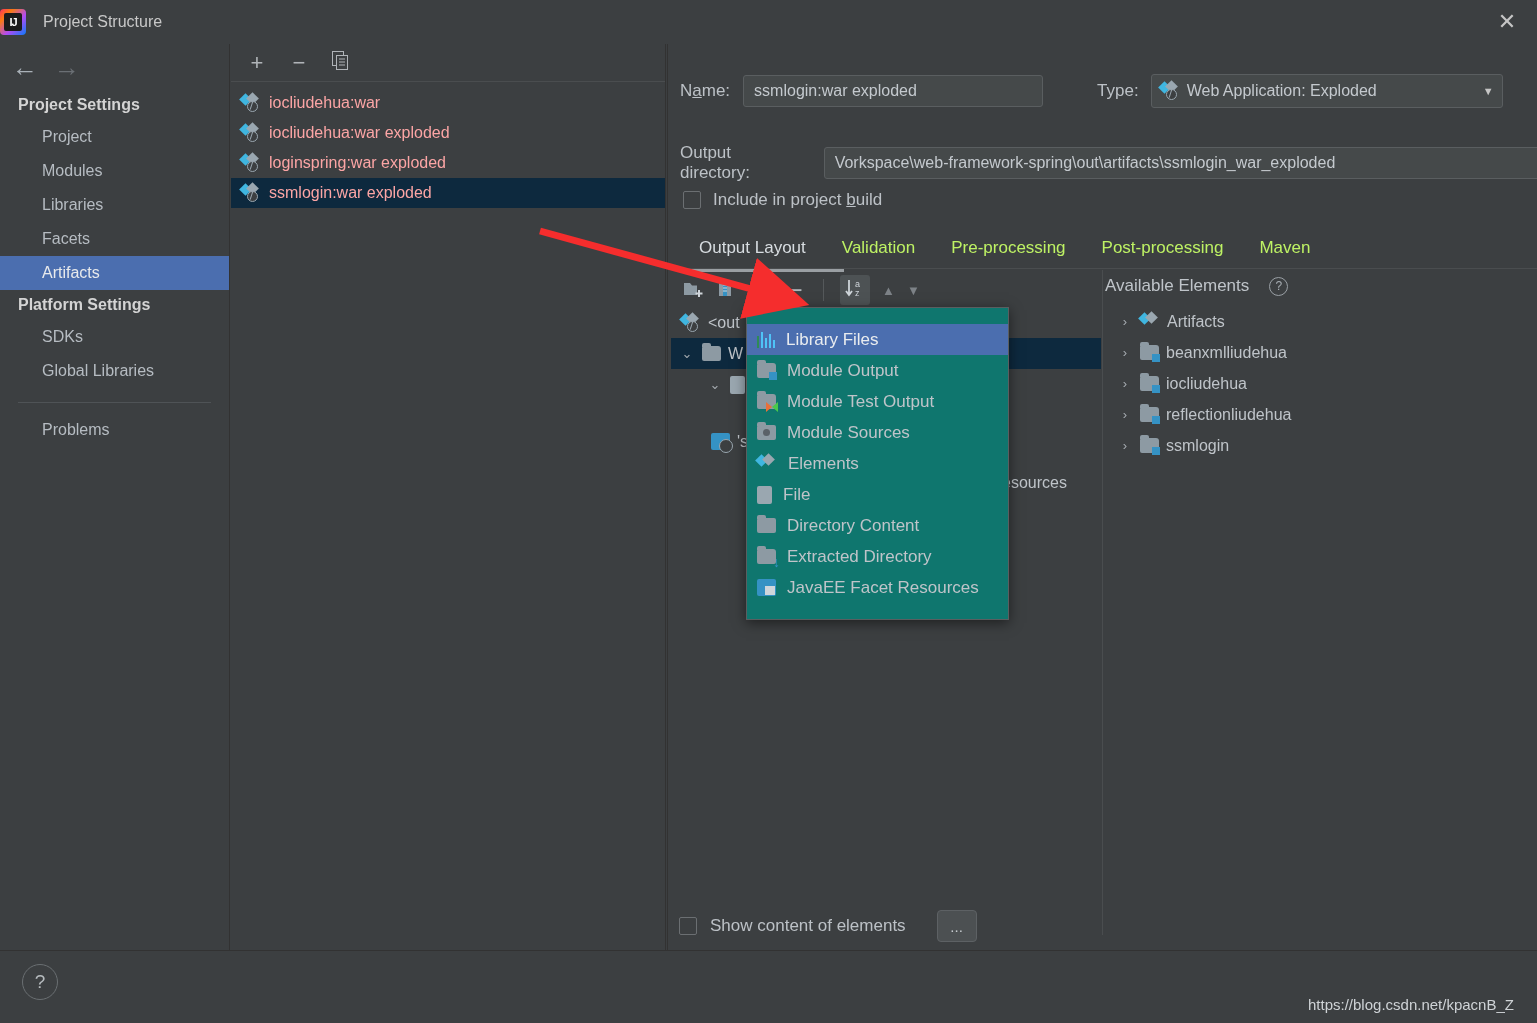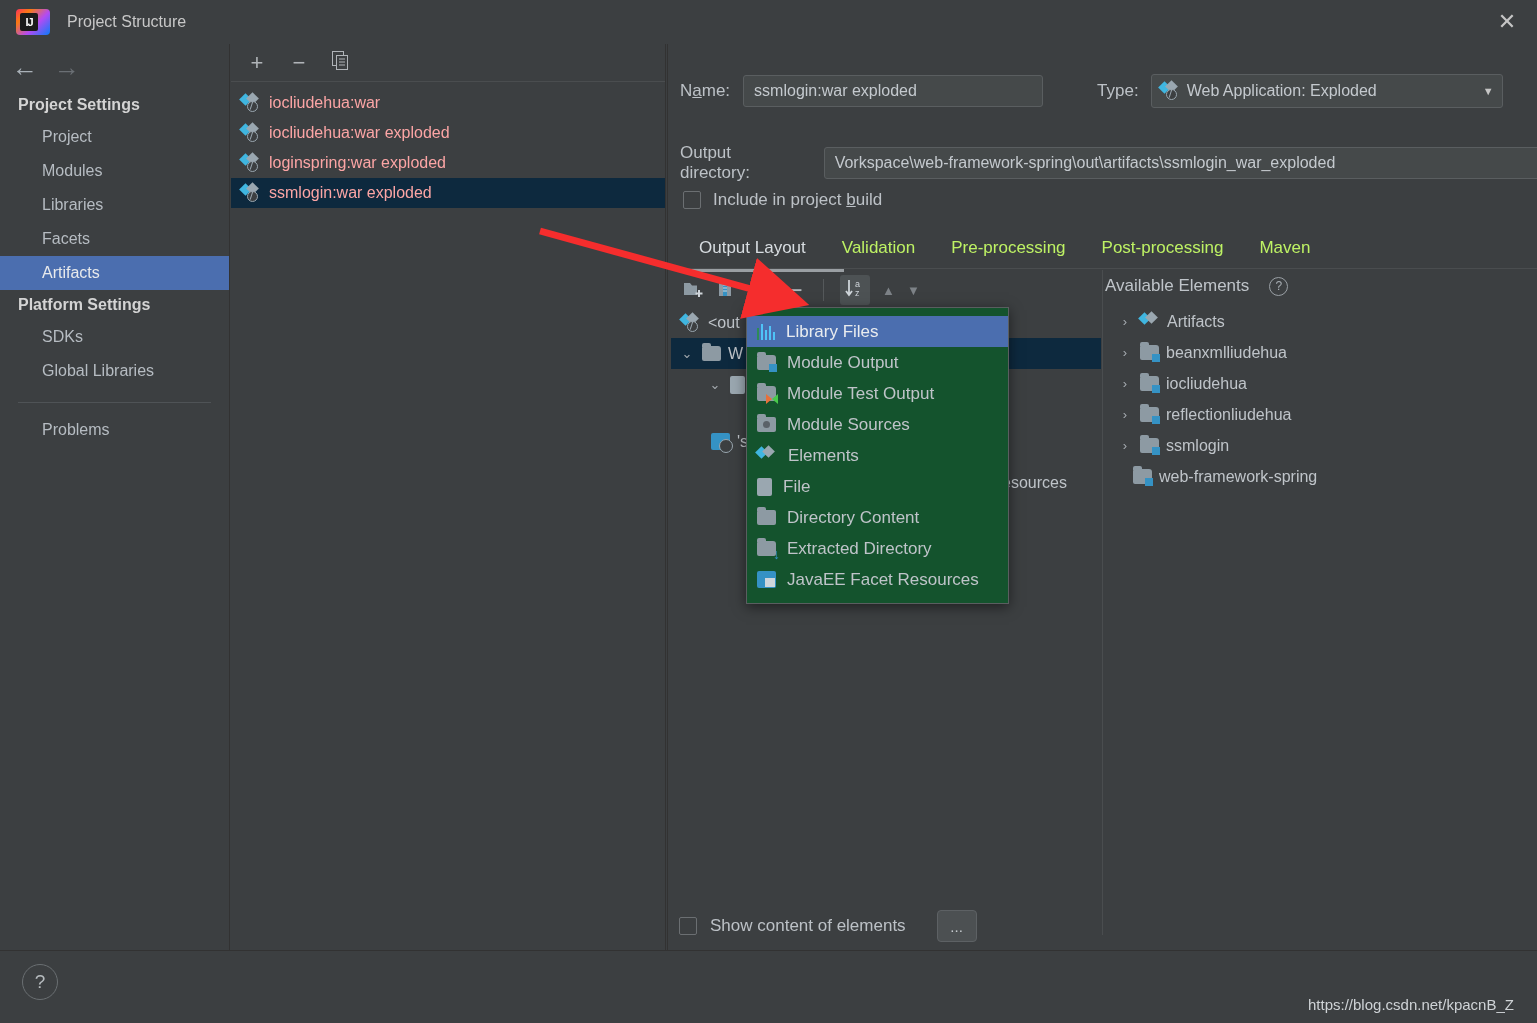--- a/index.html
+++ b/index.html
@@ -11,21 +11,21 @@
     overflow: hidden;
   }
   .window { position: relative; width: 1537px; height: 1023px; background: #3c3f41; }
 
   
   .titlebar {
     position: absolute; left: 0; top: 0; width: 1537px; height: 44px;
     background: #3c3f41; display: flex; align-items: center;
   }
   .app-icon {
-    margin-left: 16px; width: 34px; height: 26px; position: relative;
+    margin-left: 0; width: 26px; height: 26px; position: relative;
     border-radius: 4px; overflow: hidden;
     background: linear-gradient(135deg, #fe315d 0%, #f97a12 25%, #b24bf3 60%, #087cfa 100%);
   }
   .app-icon::after {
     content: ""; position: absolute; left: 4px; top: 4px; width: 18px; height: 18px;
     background: #1b1b1b; border-radius: 2px;
   }
   .app-icon .ij-letters {
     position: absolute; left: 0; top: 0; width: 26px; height: 26px;
     display: flex; align-items: center; justify-content: center;
@@ -153,22 +153,22 @@
 
   
   .avail-title { font-size: 17px; color: #bfc4c9; display: flex; align-items: center; gap: 8px; }
   .help-circle {
     width: 19px; height: 19px; border-radius: 50%; border: 1.4px solid #9aa0a5;
     font-size: 12px; display: flex; align-items: center; justify-content: center; color: #a8aeb3;
   }
 
   
   .popup {
-    position: absolute; background: #14532d; border: 1px solid #5a5e60;
-    box-shadow: 0 3px 12px rgba(0,0,0,.5); padding: 8px 0; z-index: 40;
+    position: absolute; background: #0f766e; border: 1px solid #5a5e60;
+    box-shadow: 0 3px 12px rgba(0,0,0,.5); padding: 16px 0; z-index: 40;
   }
   .popup-item {
     height: 31px; display: flex; align-items: center; gap: 11px; padding: 0 16px 0 10px;
     font-size: 17px; color: #bfc4c9; white-space: nowrap;
   }
   .popup-item.highlight { background: #4b6eaf; color: #e9ecef; }
 
   .ico-lib { width: 18px; height: 16px; display: flex; gap: 1.5px; align-items: flex-end; flex: 0 0 18px; }
   .ico-lib i { display:block; width: 3px; background: #4fc3f7; }
   .ico-mtest { position: relative; }
@@ -438,24 +438,20 @@
         <div class="tree-row" style="padding-left:14px;">
           <span class="chev">›</span>
           <span class="ico-folder mod"></span>
           <span>reflectionliudehua</span>
         </div>
         <div class="tree-row" style="padding-left:14px;">
           <span class="chev">›</span>
           <span class="ico-folder mod"></span>
           <span>ssmlogin</span>
         </div>
-        <div class="tree-row" style="padding-left:30px;">
-          <span class="ico-folder mod"></span>
-          <span>web-framework-spring</span>
-        </div>
       </div>
     </div>
 
     <div style="position:absolute; left:12px; top:866px; display:flex; align-items:center; gap:13px;">
       <span class="chk"></span>
       <span class="lbl">Show content of elements</span>
       <div class="btn" style="width:40px; height:32px; margin-left:18px; font-size:15px;">...</div>
     </div>
 
     <div style="position:absolute; left:0px; top:0px; width:1px; height:906px; background:#323232;"></div>

